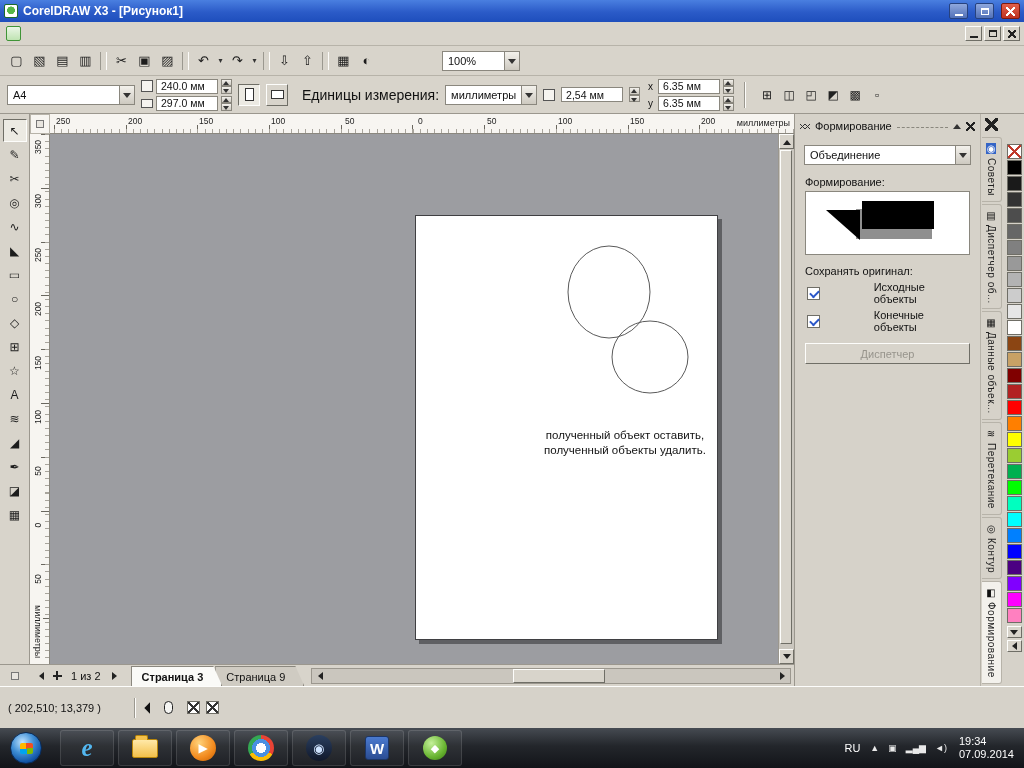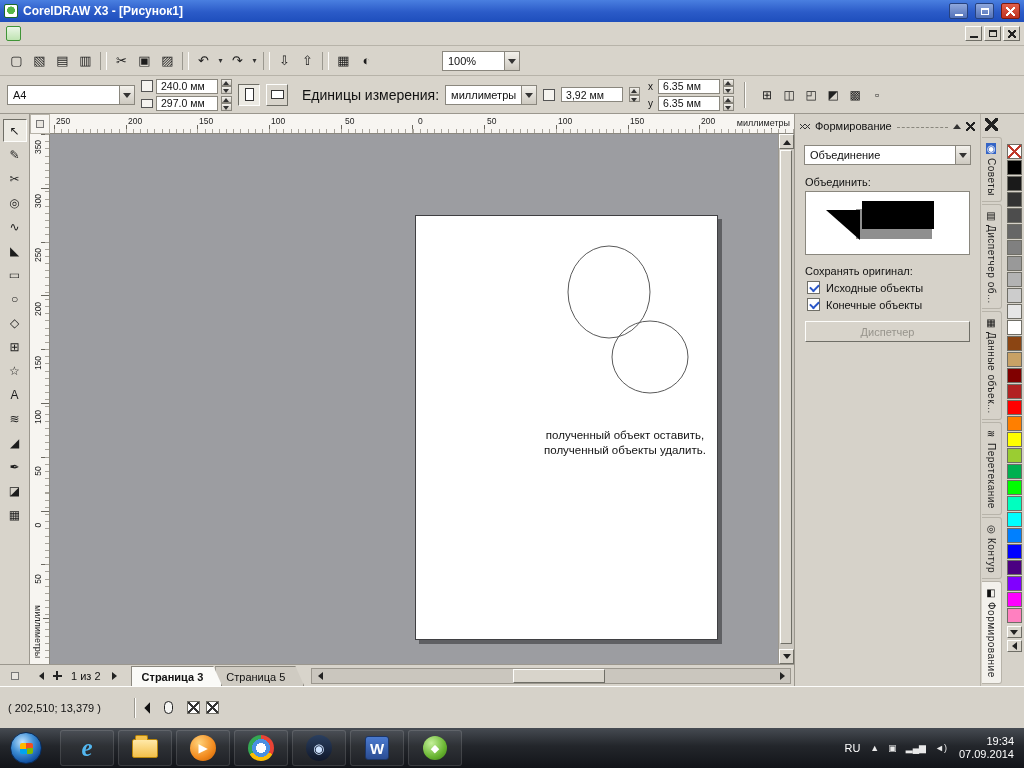--- a/index.html
+++ b/index.html
@@ -159,21 +159,21 @@
   .section-label { margin:11px 10px 2px; font-size:11px; }
   .preview { margin:3px 10px; height:64px; background:#fff; border:1px solid #8a877e; position:relative; overflow:hidden; }
   .pv-sh { position:absolute; left:50px; top:17px; width:76px; height:30px; background:#8f8f8f; }
   .pv-rect { position:absolute; left:56px; top:9px; width:72px; height:28px; background:#000; }
   .pv-tri { position:absolute; left:20px; top:18px; width:0; height:0; border-right:34px solid #000; border-bottom:30px solid transparent; }
   .keep-label { margin:10px 10px 4px; font-size:11px; }
   .cb-row { display:flex; align-items:center; gap:6px; margin:4px 12px; }
   .cb { width:13px; height:13px; background:#fff; border:1px solid #6f6e66; position:relative; }
   .cb.checked::after { content:""; position:absolute; left:2px; top:2px; width:7px; height:4px;
     border-left:2px solid #2b57c8; border-bottom:2px solid #2b57c8; transform:rotate(-45deg); }
-  .cb-label { font-size:11px; }
+  .cb-label { font-size:11px;margin-left:48px; }
   .apply { margin:10px 10px 0; width:calc(100% - 20px); height:21px; color:#97948c; font-size:11px;
     display:flex; align-items:center; justify-content:center; }
 
   
   #tabstrip { position:absolute; left:980px; top:114px; width:22px; height:572px; background:#d6d2c9;
     border-left:1px solid #b7b3a9; display:flex; flex-direction:column; align-items:center; padding-top:3px; }
   .strip-close { width:13px; height:13px; margin:1px 0 6px;
     background:linear-gradient(45deg,transparent 40%,#222 40% 60%,transparent 60%),
                linear-gradient(-45deg,transparent 40%,#222 40% 60%,transparent 60%); }
   .dtabs { display:flex; flex-direction:column; align-items:center; width:100%; }
@@ -233,21 +233,21 @@
                conic-gradient(#ea4335 0 120deg,#fbbc05 120deg 240deg,#34a853 240deg 360deg); }
   .tapp.steam .tapp-ic { width:26px; height:26px; border-radius:50%; color:#cfe3ff; font-size:13px;
     background:linear-gradient(#2a3f5f,#10182b); }
   .tapp.word .tapp-ic { width:24px; height:24px; border-radius:3px; color:#fff; font-weight:bold; font-size:15px;
     border:1px solid #1c3668; background:linear-gradient(#4a7ad0,#2b4d93); }
   .tapp.greenapp .tapp-ic { width:24px; height:24px; border-radius:50%; color:#fff; font-size:11px;
     background:radial-gradient(circle at 35% 30%,#c4f09a,#69b531 60%,#3c7a12); }
   .lang { font-size:11px; margin:0 10px; }
   .tray { display:flex; gap:9px; align-items:center; margin-right:12px; }
   .tray-ic { font-size:9px; color:#e9e9e9; }
-  .clock { text-align:right; font-size:11px; line-height:13px; margin-right:10px; }
+  .clock { text-align:left; font-size:11px; line-height:13px; margin-right:10px; }
 </style>
 </head>
 <body>
 
 <div id="titlebar">
   <span class="appicon"></span>
   <span class="wtitle">CorelDRAW X3 - [Рисунок1]</span>
   <span class="flexspace"></span>
   <span class="cap-btn">
       <i class="ic-min"></i>
@@ -331,21 +331,21 @@
     </span>
   <span class="ori raised">
       <i class="p-landscape"></i>
     </span>
   <span class="pb-label">Единицы измерения:</span>
   <div class="combo units">
     <span>миллиметры</span>
     <span class="combo-arrow"></span>
   </div>
   <span class="mini-ic"></span>
-  <span class="field">3,92 мм</span>
+  <span class="field">2,54 мм</span>
   <span class="spin">
       <i class="up"></i>
       <i class="dn"></i>
     </span>
   <div class="pb-size">
     <div class="pb-row">
       <span class="xy">x</span>
       <span class="field">6.35 мм</span>
       <span class="spin">
           <i class="up"></i>
@@ -498,21 +498,21 @@
   <span class="pgbtn">
       <i class="ic-plus"></i>
     </span>
   <span class="counter">1 из 2</span>
   <span class="pgbtn">
       <i class="tri-r"></i>
     </span>
   <div class="ptabs">
 
   <span class="ptab active">Страница 3</span>
-      <span class="ptab">Страница 5</span>
+      <span class="ptab">Страница 9</span>
     </div>
   <div class="hscroll">
     <span class="hs-btn left">
         <i class="tri-l"></i>
       </span>
     <span class="hthumb raised"></span>
     <span class="hs-btn right">
         <i class="tri-r"></i>
       </span>
   </div>
@@ -523,21 +523,21 @@
     <span class="dk-chev"></span>
     <span class="dk-title">Формирование</span>
     <span class="dk-line"></span>
     <span class="dk-roll"></span>
     <span class="dk-close"></span>
   </div>
   <div class="combo mode-combo">
     <span>Объединение</span>
     <span class="combo-arrow"></span>
   </div>
-  <div class="section-label">Объединить:</div>
+  <div class="section-label">Формирование:</div>
   <div class="preview">
     <span class="pv-sh"></span>
     <span class="pv-tri"></span>
     <span class="pv-rect"></span>
   </div>
   <div class="keep-label">Сохранять оригинал:</div>
   <div class="cb-row">
     <span class="cb checked"></span>
     <span class="cb-label">Исходные объекты</span>
   </div>

